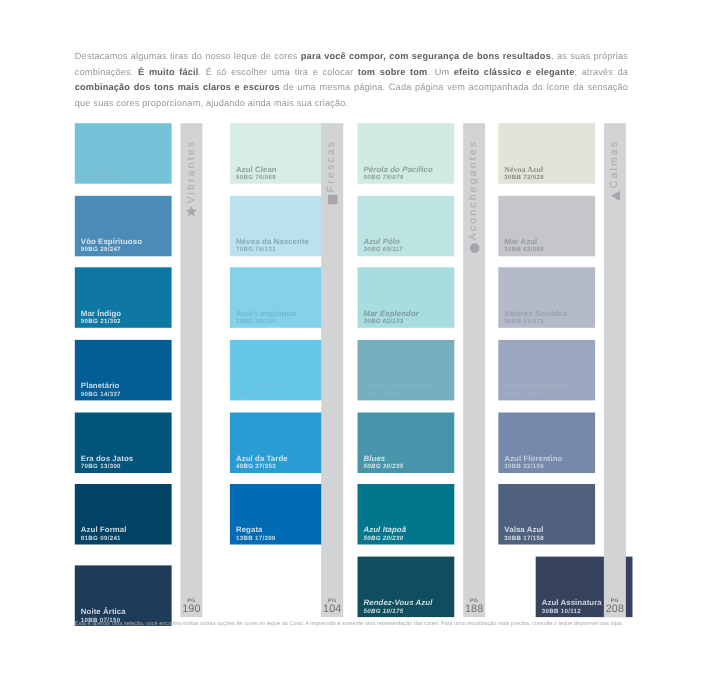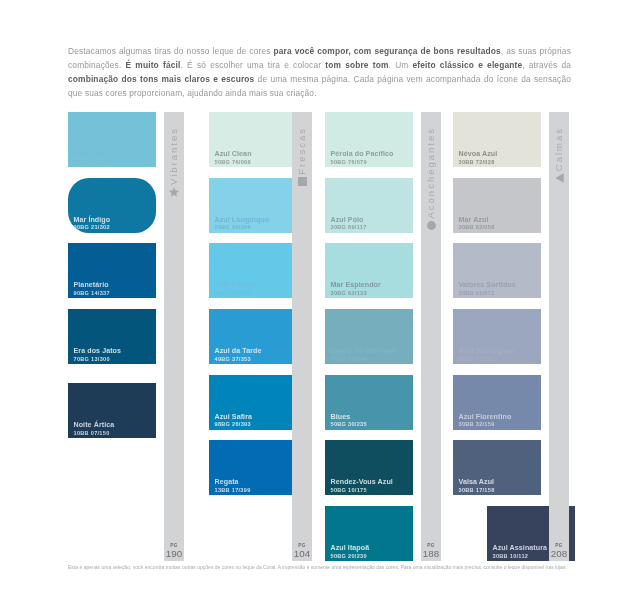--- a/index.html
+++ b/index.html
@@ -38,31 +38,39 @@
 <div class="page">
 
   <p class="intro"><span>Destacamos algumas tiras do nosso leque de cores </span><b>para você compor, com segurança de bons resultados</b><span>, as suas próprias combinações. </span><b>É muito fácil</b><span>. É só escolher uma tira e colocar </span><b>tom sobre tom</b><span>. Um </span><b>efeito clássico e elegante</b><span>, através da </span><b>combinação dos tons mais claros e escuros</b><span> de uma mesma página. Cada página vem acompanhada do ícone da sensação que suas cores proporcionam, ajudando ainda mais sua criação.</span></p>
 
   <div class="cols">
       <div class="col" style="left: 68px;">
         <div class="sw" style="background: rgb(116, 194, 216);">
           <span class="nm" style="color: rgb(124, 188, 206);">Azul Aqua</span>
           <span class="cd" style="color: rgb(124, 188, 206);">50BG 45/286</span>
         </div>
-        <div class="sw" style="background: rgb(15, 120, 162); border-radius: 21px;">
+        <div class="sw" style="background: rgb(74, 140, 183);">
+          <span class="nm" style="color: rgb(215, 228, 239);">Vôo Espirituoso</span>
+          <span class="cd" style="color: rgb(215, 228, 239);">90BG 29/247</span>
+        </div>
+        <div class="sw" style="background: rgb(15, 120, 162);">
           <span class="nm" style="color: rgb(207, 224, 233);">Mar Índigo</span>
           <span class="cd" style="color: rgb(207, 224, 233);">90BG 21/302</span>
         </div>
         <div class="sw" style="background: rgb(3, 94, 149);">
           <span class="nm" style="color: rgb(204, 217, 231);">Planetário</span>
           <span class="cd" style="color: rgb(204, 217, 231);">90BG 14/337</span>
         </div>
         <div class="sw" style="background: rgb(4, 85, 124);">
           <span class="nm" style="color: rgb(207, 221, 230);">Era dos Jatos</span>
           <span class="cd" style="color: rgb(207, 221, 230);">70BG 13/300</span>
+        </div>
+        <div class="sw" style="background: rgb(1, 66, 101);">
+          <span class="nm" style="color: rgb(204, 219, 228);">Azul Formal</span>
+          <span class="cd" style="color: rgb(204, 219, 228);">81BG 09/241</span>
         </div>
         <div class="sw" style="background: rgb(30, 59, 87); margin-top: 19px;">
           <span class="nm" style="color: rgb(204, 213, 224);">Noite Ártica</span>
           <span class="cd" style="color: rgb(204, 213, 224);">10BB 07/150</span>
         </div>
       </div>
       <div class="bar" style="left: 164px;">
         <div class="vwrap">
           <span class="vl">Vibrantes</span>
           <span class="ico"><svg width="10" height="10" viewBox="0 0 10 10">
@@ -72,98 +80,98 @@
         <div class="pg">
           <span class="pgl">PG</span>
           <span class="pgn">190</span>
         </div>
       </div>
       <div class="col" style="left: 196px; margin-left: 13px;">
         <div class="sw" style="background: rgb(215, 236, 229);">
           <span class="nm" style="color: rgb(144, 160, 155);">Azul Clean</span>
           <span class="cd" style="color: rgb(144, 160, 155);">50BG 76/068</span>
         </div>
+        <div class="sw" style="background: rgb(186, 226, 238);">
+          <span class="nm" style="color: rgb(135, 170, 183);">Névoa da Nascente</span>
+          <span class="cd" style="color: rgb(135, 170, 183);">70BG 79/131</span>
+        </div>
         <div class="sw" style="background: rgb(132, 210, 234);">
           <span class="nm" style="color: rgb(115, 182, 205);">Azul Longínquo</span>
           <span class="cd" style="color: rgb(115, 182, 205);">29BG 69/206</span>
         </div>
         <div class="sw" style="background: rgb(100, 200, 232);">
           <span class="nm" style="color: rgb(110, 192, 222);">Azul Paraíso</span>
           <span class="cd" style="color: rgb(110, 192, 222);">40BG 55/300</span>
         </div>
         <div class="sw" style="background: rgb(40, 156, 211);">
           <span class="nm" style="color: rgb(207, 227, 239);">Azul da Tarde</span>
           <span class="cd" style="color: rgb(207, 227, 239);">49BG 37/353</span>
         </div>
-        <div class="sw" style="background: rgb(0, 133, 186);">
-          <span class="nm" style="color: rgb(207, 225, 236);">Azul Safira</span>
-          <span class="cd" style="color: rgb(207, 225, 236);">98BG 26/393</span>
-        </div>
         <div class="sw" style="background: rgb(1, 108, 180);">
           <span class="nm" style="color: rgb(204, 220, 236);">Regata</span>
           <span class="cd" style="color: rgb(204, 220, 236);">13BB 17/399</span>
         </div>
       </div>
       <div class="bar" style="left: 292px;">
         <div class="vwrap">
           <span class="vl">Frescas</span>
           <span class="ico"><svg width="9" height="9" viewBox="0 0 9 9">
               <rect x="0" y="0" width="9" height="9" fill="#a5a7aa"></rect>
             </svg></span>
         </div>
         <div class="pg">
           <span class="pgl">PG</span>
           <span class="pgn">104</span>
         </div>
       </div>
-      <div class="col" style="left: 325px;">
+      <div class="col" style="left: 325px; font-style: italic;">
         <div class="sw" style="background: rgb(208, 234, 228);">
           <span class="nm" style="color: rgb(144, 160, 156);">Pérola do Pacífico</span>
           <span class="cd" style="color: rgb(144, 160, 156);">50BG 76/079</span>
         </div>
         <div class="sw" style="background: rgb(189, 227, 227);">
           <span class="nm" style="color: rgb(139, 160, 164);">Azul Pólo</span>
           <span class="cd" style="color: rgb(139, 160, 164);">30BG 69/117</span>
         </div>
         <div class="sw" style="background: rgb(168, 221, 224);">
           <span class="nm" style="color: rgb(127, 154, 160);">Mar Esplendor</span>
           <span class="cd" style="color: rgb(127, 154, 160);">30BG 62/133</span>
         </div>
         <div class="sw" style="background: rgb(118, 174, 190);">
           <span class="nm" style="color: rgb(126, 180, 194);">Lagos do Michigan</span>
           <span class="cd" style="color: rgb(126, 180, 194);">60BG 45/184</span>
         </div>
         <div class="sw" style="background: rgb(70, 149, 171);">
           <span class="nm" style="color: rgb(211, 228, 234);">Blues</span>
           <span class="cd" style="color: rgb(211, 228, 234);">50BG 30/235</span>
         </div>
+        <div class="sw" style="background: rgb(2, 118, 140);">
+          <span class="nm" style="color: rgb(208, 226, 232);">Azul Itapoã</span>
+          <span class="cd" style="color: rgb(208, 226, 232);">50BG 20/230</span>
+        </div>
         <div class="sw" style="background: rgb(15, 78, 94);">
           <span class="nm" style="color: rgb(204, 221, 226);">Rendez-Vous Azul</span>
           <span class="cd" style="color: rgb(204, 221, 226);">50BG 10/175</span>
         </div>
-        <div class="sw" style="background: rgb(2, 118, 140);">
-          <span class="nm" style="color: rgb(208, 226, 232);">Azul Itapoã</span>
-          <span class="cd" style="color: rgb(208, 226, 232);">50BG 20/230</span>
-        </div>
       </div>
       <div class="bar" style="left: 421px;">
         <div class="vwrap">
           <span class="vl">Aconchegantes</span>
           <span class="ico"><svg width="9" height="9" viewBox="0 0 9 9">
               <circle cx="4.5" cy="4.5" r="4.4" fill="#a5a7aa"></circle>
             </svg></span>
         </div>
         <div class="pg">
           <span class="pgl">PG</span>
           <span class="pgn">188</span>
         </div>
       </div>
       <div class="col" style="left: 453px;">
         <div class="sw" style="background: rgb(227, 227, 218);">
-          <span class="nm" style="color: rgb(142, 142, 135);">Névoa Azul</span>
+          <span class="nm" style="color: rgb(142, 142, 135); font-family: Liberation Serif, serif;">Névoa Azul</span>
           <span class="cd" style="color: rgb(142, 142, 135);">30BB 72/028</span>
         </div>
         <div class="sw" style="background: rgb(196, 198, 202);">
           <span class="nm" style="color: rgb(151, 154, 161);">Mar Azul</span>
           <span class="cd" style="color: rgb(151, 154, 161);">30BB 62/058</span>
         </div>
         <div class="sw" style="background: rgb(180, 186, 200);">
           <span class="nm" style="color: rgb(155, 160, 176); margin-top: 24px;">Valores Sortidos</span>
           <span class="cd" style="color: rgb(155, 160, 176);">30BB 51/072</span>
         </div>

